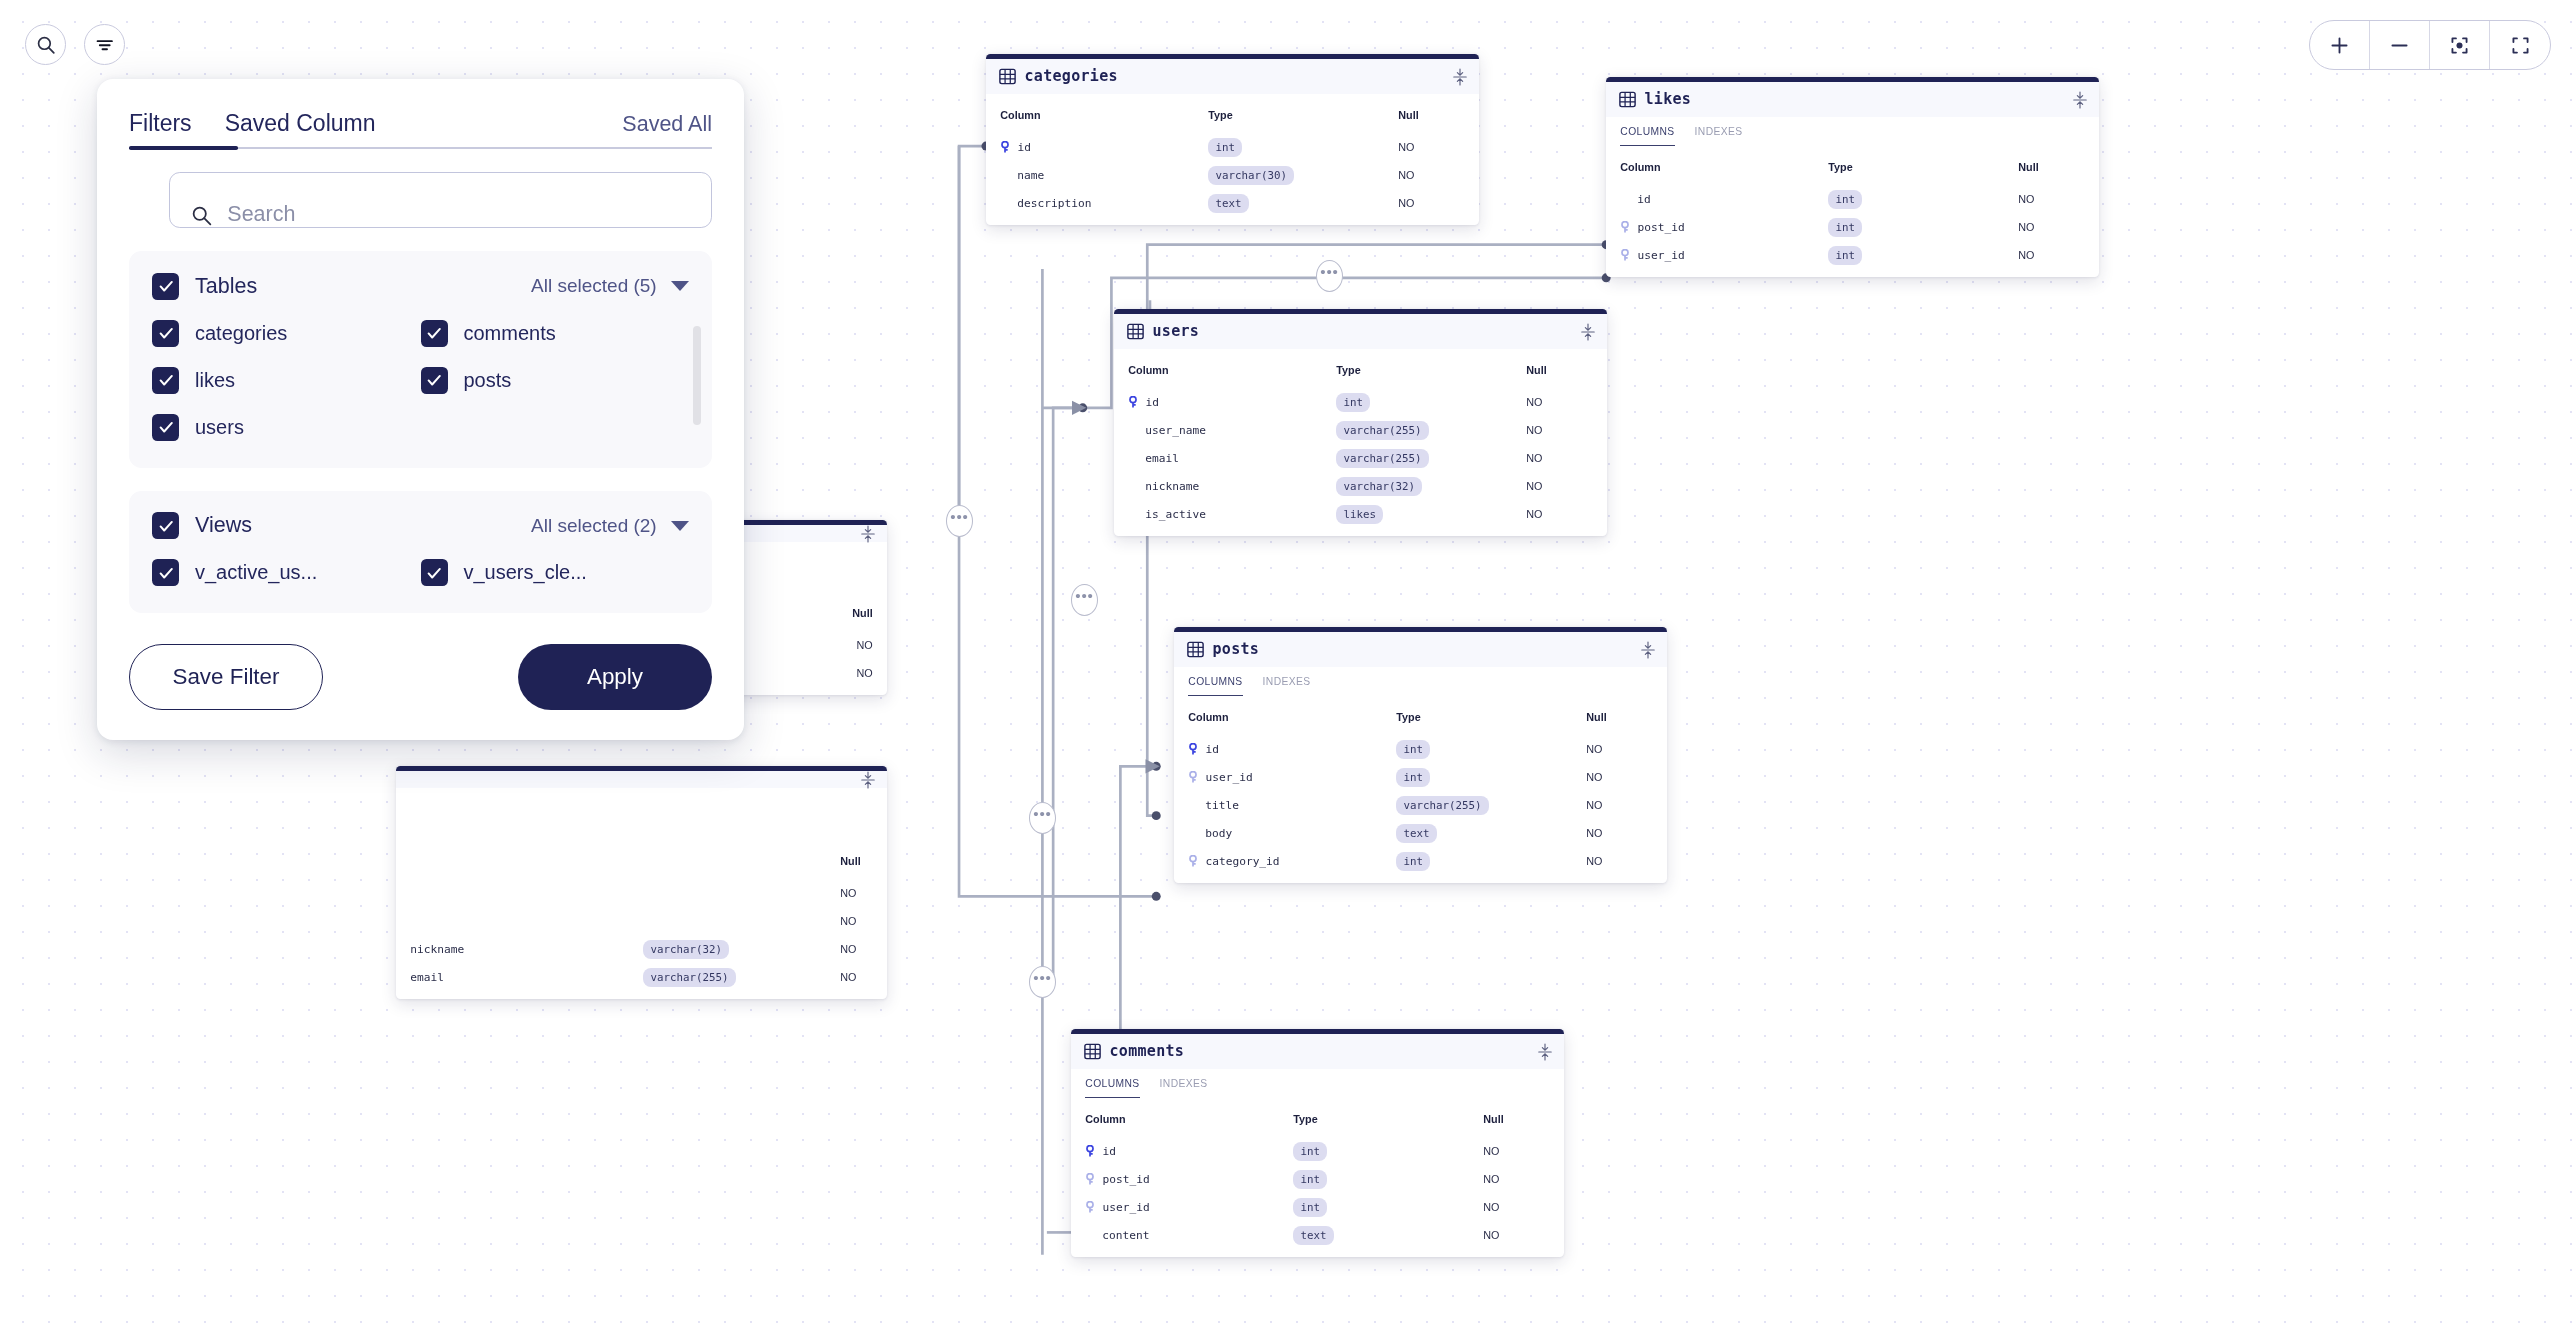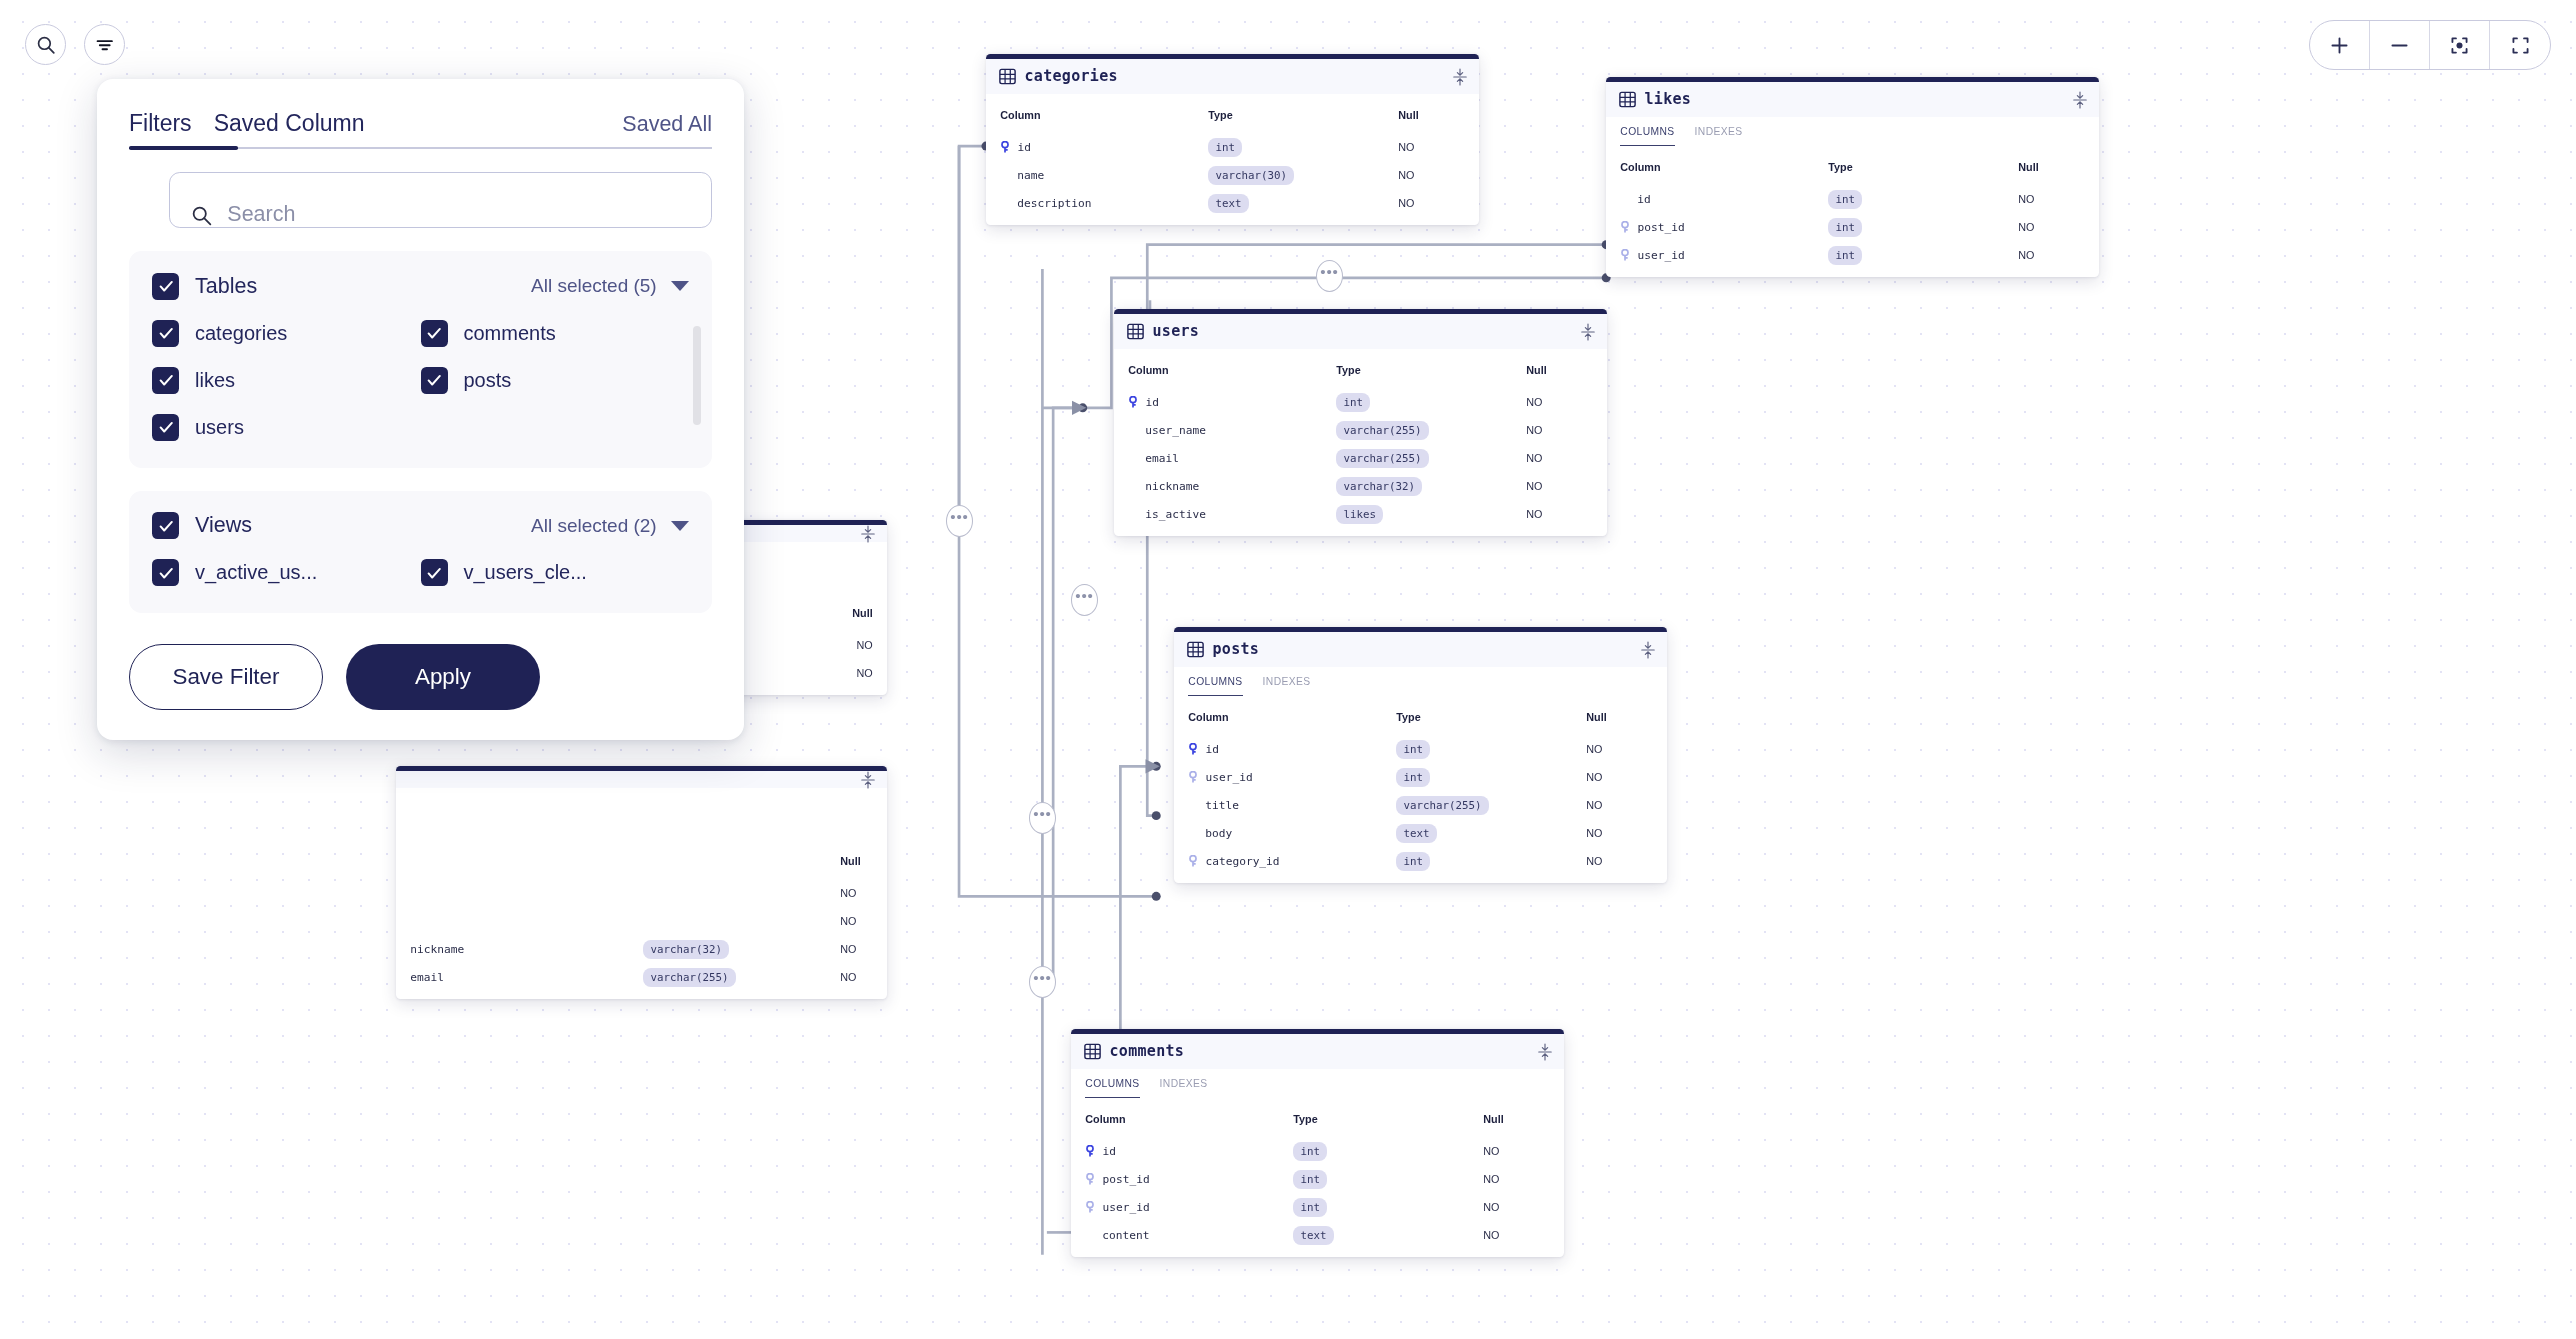--- a/index.html
+++ b/index.html
@@ -105,21 +105,21 @@
   .tcard-pad { height: 12.5px; }
 
   
   .panel {
     position: absolute; left: 97px; top: 79px; width: 647px; z-index: 30;
     background: #ffffff; border-radius: 16px;
     box-shadow: 0 12.5px 41px rgba(25,28,70,.17), 0 1.8px 7.2px rgba(25,28,70,.09);
     padding: 30.5px 32px 30.5px 32px;
   }
   .panel-head { display: flex; align-items: flex-end; justify-content: space-between; }
-  .tab-group { display: flex; gap: 22px; }
+  .tab-group { display: flex; gap: 33px; }
   .ptab { font-size: 23px; color: #23265c; cursor: pointer; padding-bottom: 12.5px; }
   .ptab.active { font-weight: normal; }
   .clear-all { font-size: 21.5px; color: #4f5487; cursor: pointer; padding-bottom: 12.5px; }
   .tab-underline { position: relative; height: 1.8px; background: #c8cade; margin-top: -1.8px; }
   .tab-underline::after {
     content: ""; position: absolute; left: 0; top: -0.9px; width: 109px; height: 3.6px;
     background: #1f2255; border-radius: 1.8px;
   }
 
   .search-box {
@@ -150,21 +150,21 @@
   .caret { width: 0; height: 0; border-left: 9px solid transparent; border-right: 9px solid transparent; border-top: 10.8px solid #4f5487; }
 
   .fitems { margin-top: 20px; display: grid; grid-template-columns: 1fr 1fr; row-gap: 20px; }
   .fitem { display: flex; align-items: center; }
   .fitem .chk-label { font-size: 20px; }
   .gscroll {
     position: absolute; right: 10.8px; top: 75px; width: 8px; height: 99px;
     background: #e1e1e6; border-radius: 4.5px; cursor: pointer;
   }
 
-  .panel-actions { margin-top: 30.5px; display: flex; justify-content: flex-start; gap: 23px; }
+  .panel-actions { margin-top: 30.5px; display: flex; justify-content: space-between; gap: 10px; }
   .btn-outline {
     min-width: 194px; height: 66px; border-radius: 33px; border: 1.8px solid #1f2255;
     background: #ffffff; color: #1f2255; font-size: 22.4px; cursor: pointer;
     display: flex; align-items: center; justify-content: center;
     font-family: "Liberation Sans", sans-serif;
   }
   .btn-solid {
     min-width: 194px; height: 66px; border-radius: 33px; border: none;
     background: #1f2255; color: #ffffff; font-size: 22.4px; cursor: pointer;
     display: flex; align-items: center; justify-content: center;

